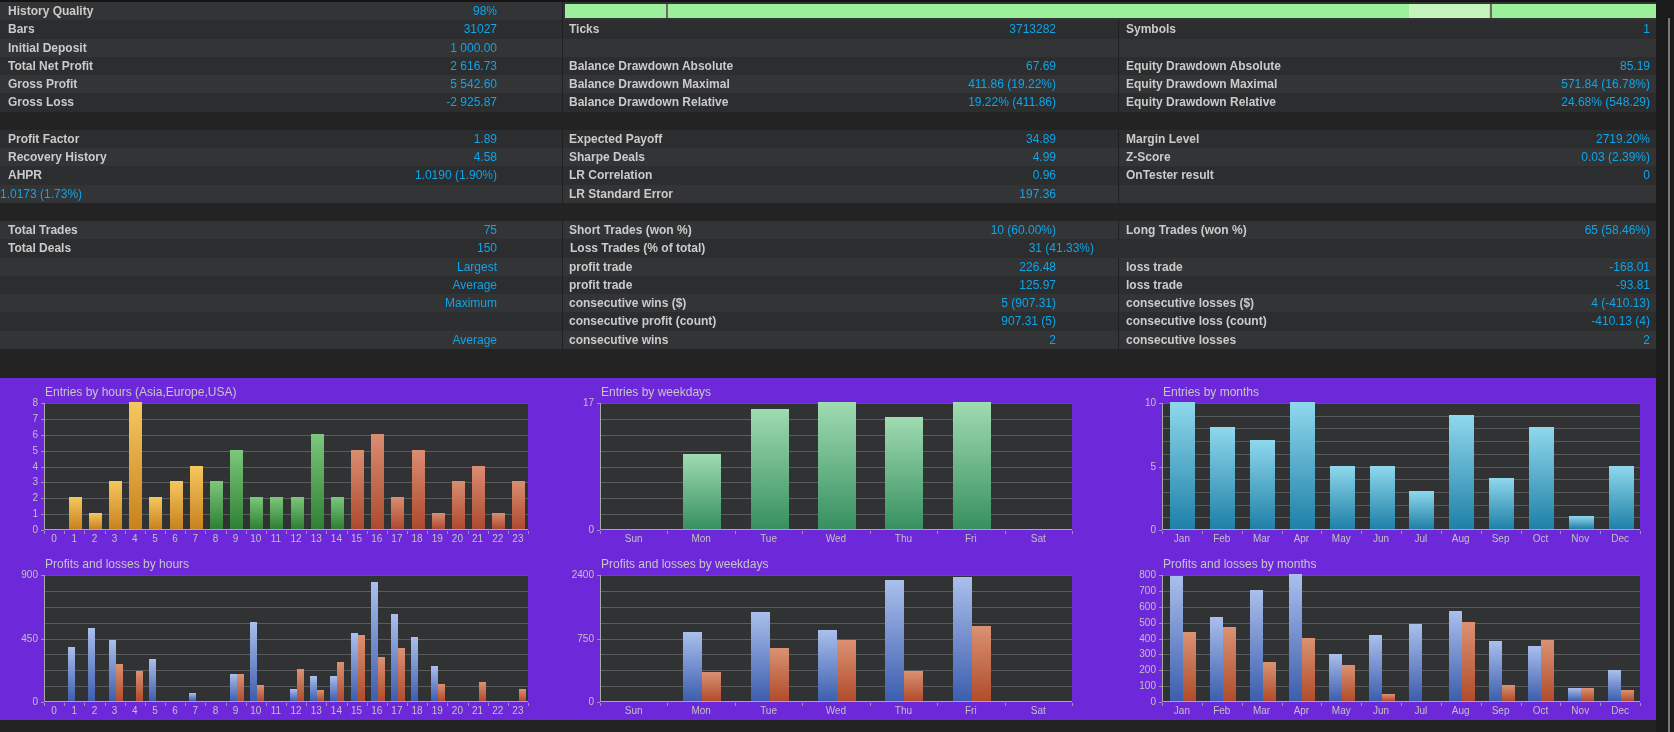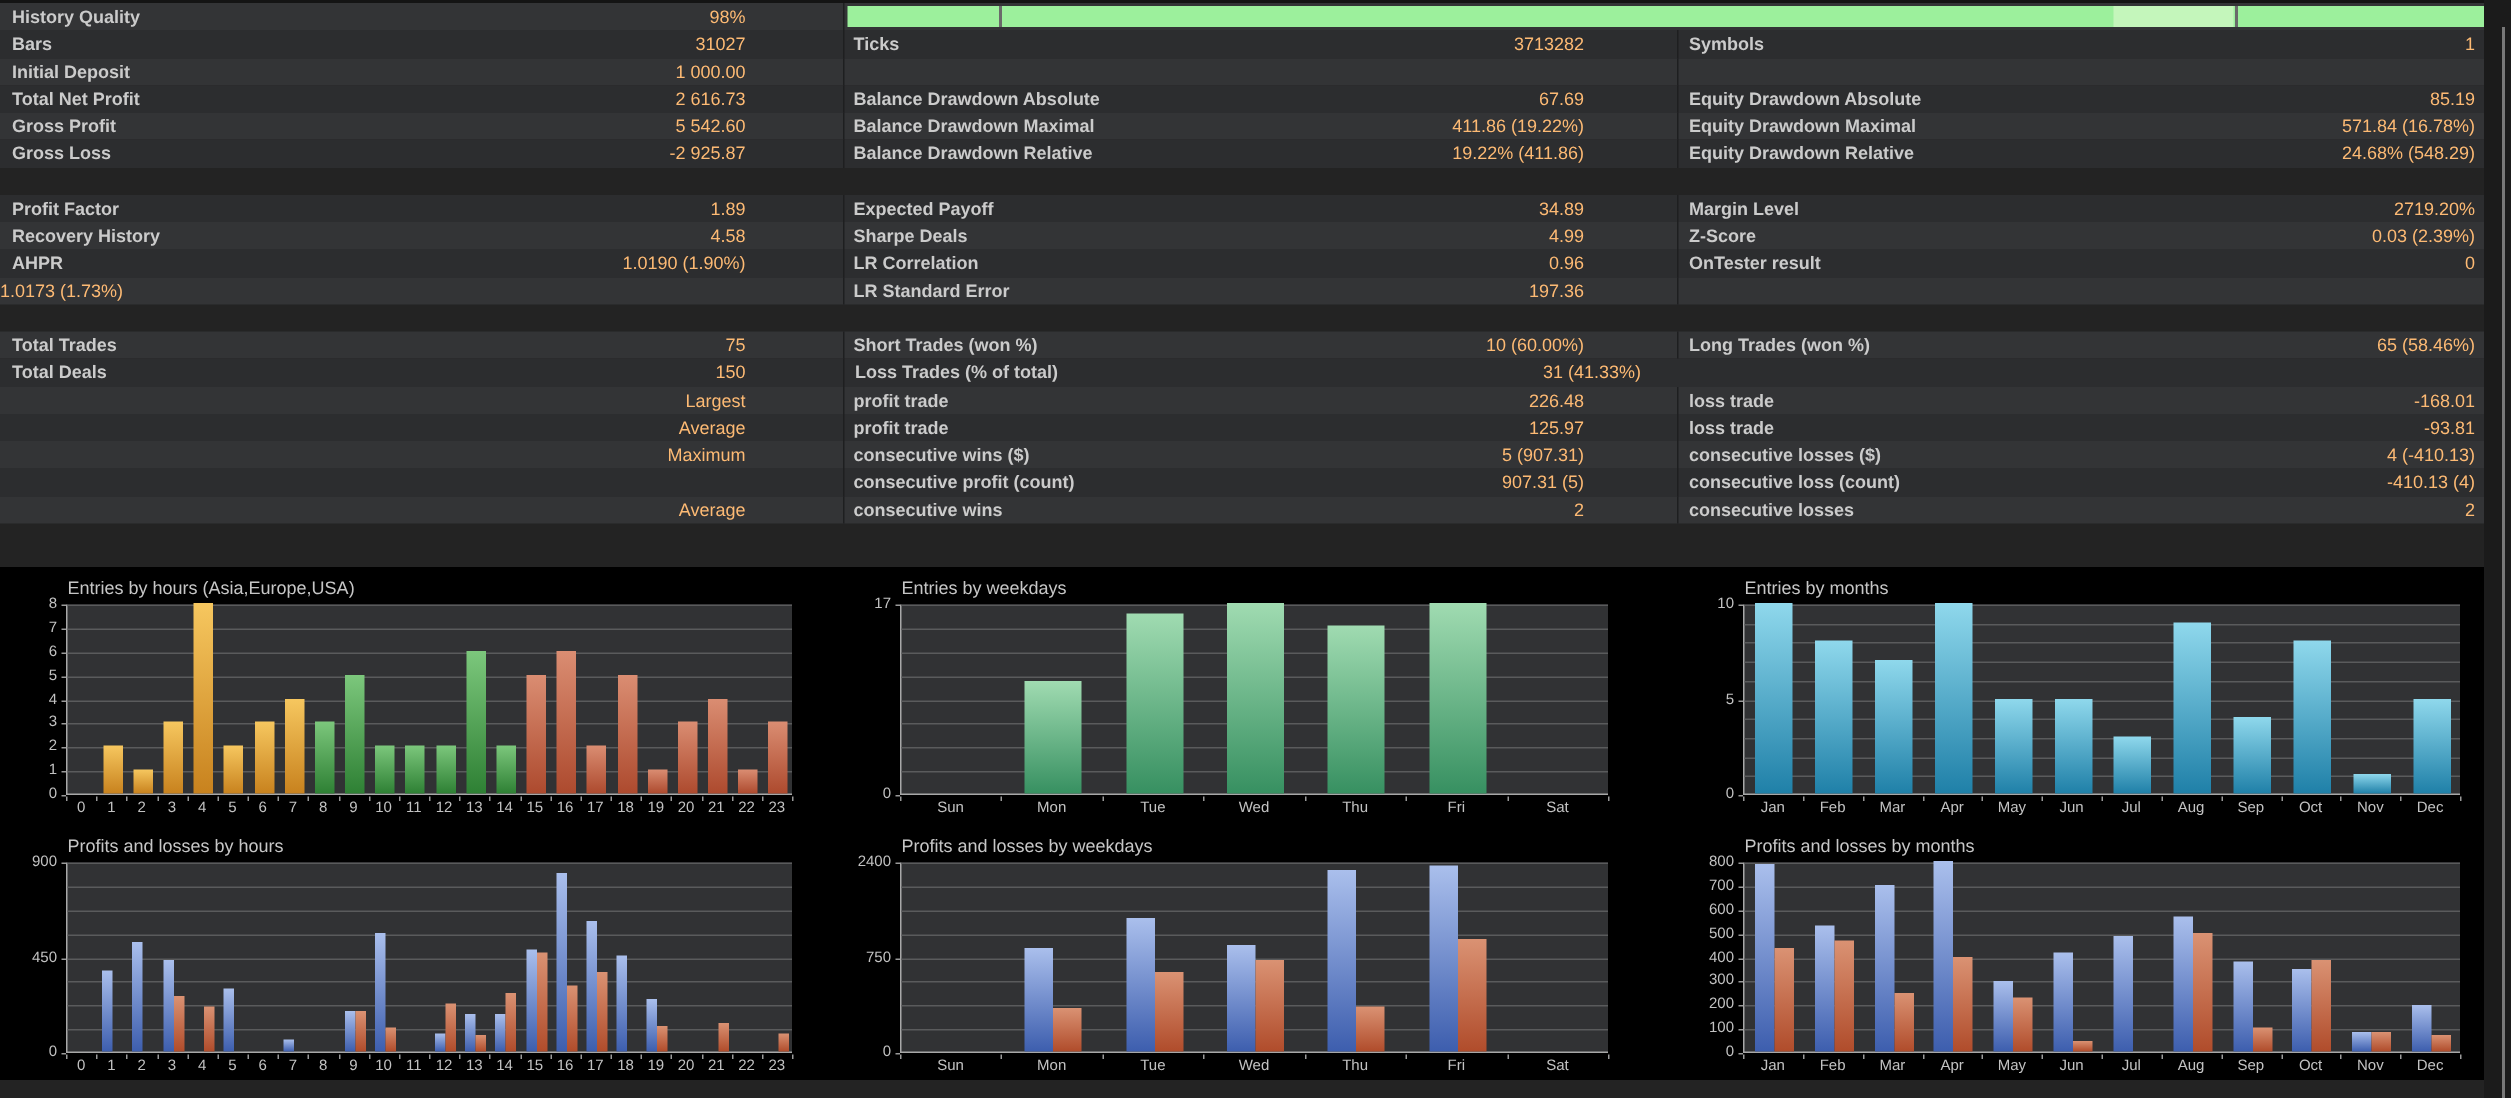--- a/index.html
+++ b/index.html
@@ -10,28 +10,28 @@
 
   
   #stats { position:absolute; left:0; top:2px; width:1656px; }
   .row { display:flex; height:18.25px; line-height:18.25px; font-size:12px; }
   .row.light { background:#333436; }
   .row.dark  { background:#2C2D2F; }
   .row.blank { background:transparent; }
   .cg { display:flex; height:100%; overflow:hidden; }
   .cg + .cg, .qwrap { border-left:1px solid #1E1F20; }
   .lbl { flex:1 1 auto; color:#CBCBCB; white-space:nowrap; overflow:hidden;font-weight:bold; }
-  .val { flex:0 0 auto; color:#fdba74; white-space:nowrap; text-align:center; }
+  .val { flex:0 0 auto; color:#0ea5e9; white-space:nowrap; text-align:center; }
   .qwrap { position:relative; height:100%; }
   .qbar { position:absolute; left:2px; top:2px; height:14px; }
   .qbar .pale { position:absolute; top:0; height:100%; }
   .qbar .slit { position:absolute; top:0; height:100%; width:2px; background:#6A6A6A; }
 
   
-  #charts { position:absolute; left:0; top:378px; width:1656px; height:342px; background:#000000; }
+  #charts { position:absolute; left:0; top:378px; width:1656px; height:342px; background:#6d28d9; }
   .chart-title { position:absolute; font-size:12px; color:#C6C6C6; white-space:nowrap; }
   .plot { position:absolute; background:#313234; border-left:1px solid #A8A8A8; border-bottom:1px solid #A8A8A8; }
   .gridline { position:absolute; left:0; width:100%; height:1px; background:#5A5B5C; }
   .bar { position:absolute; bottom:0; }
   .ytick { position:absolute; width:40px; text-align:right; font-size:10px; color:#C2C2C2; line-height:10px; }
   .xtick { position:absolute; width:44px; text-align:center; font-size:10px; color:#C2C2C2; line-height:11px; }
   .tickx { position:absolute; width:1px; height:3px; background:#9A9A9A; }
   .ticky { position:absolute; width:3px; height:1px; background:#9A9A9A; }
 
   

